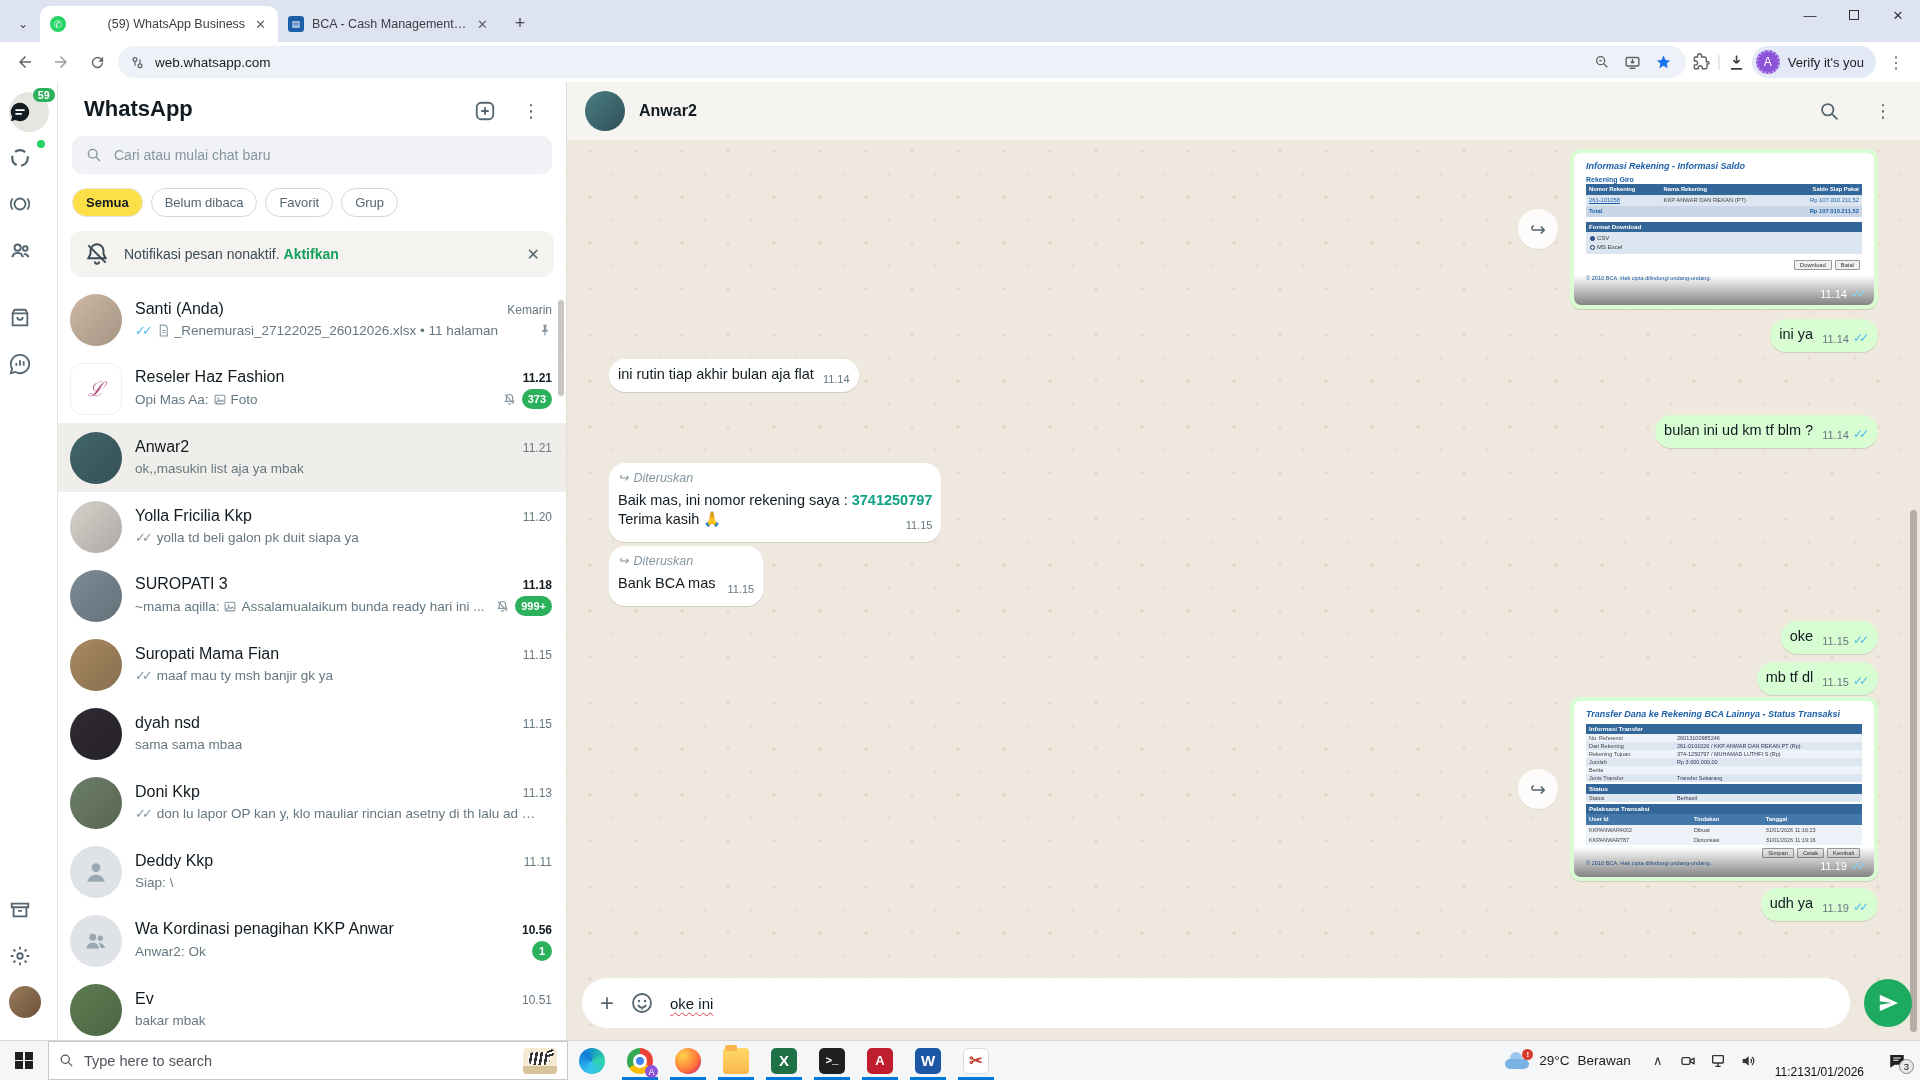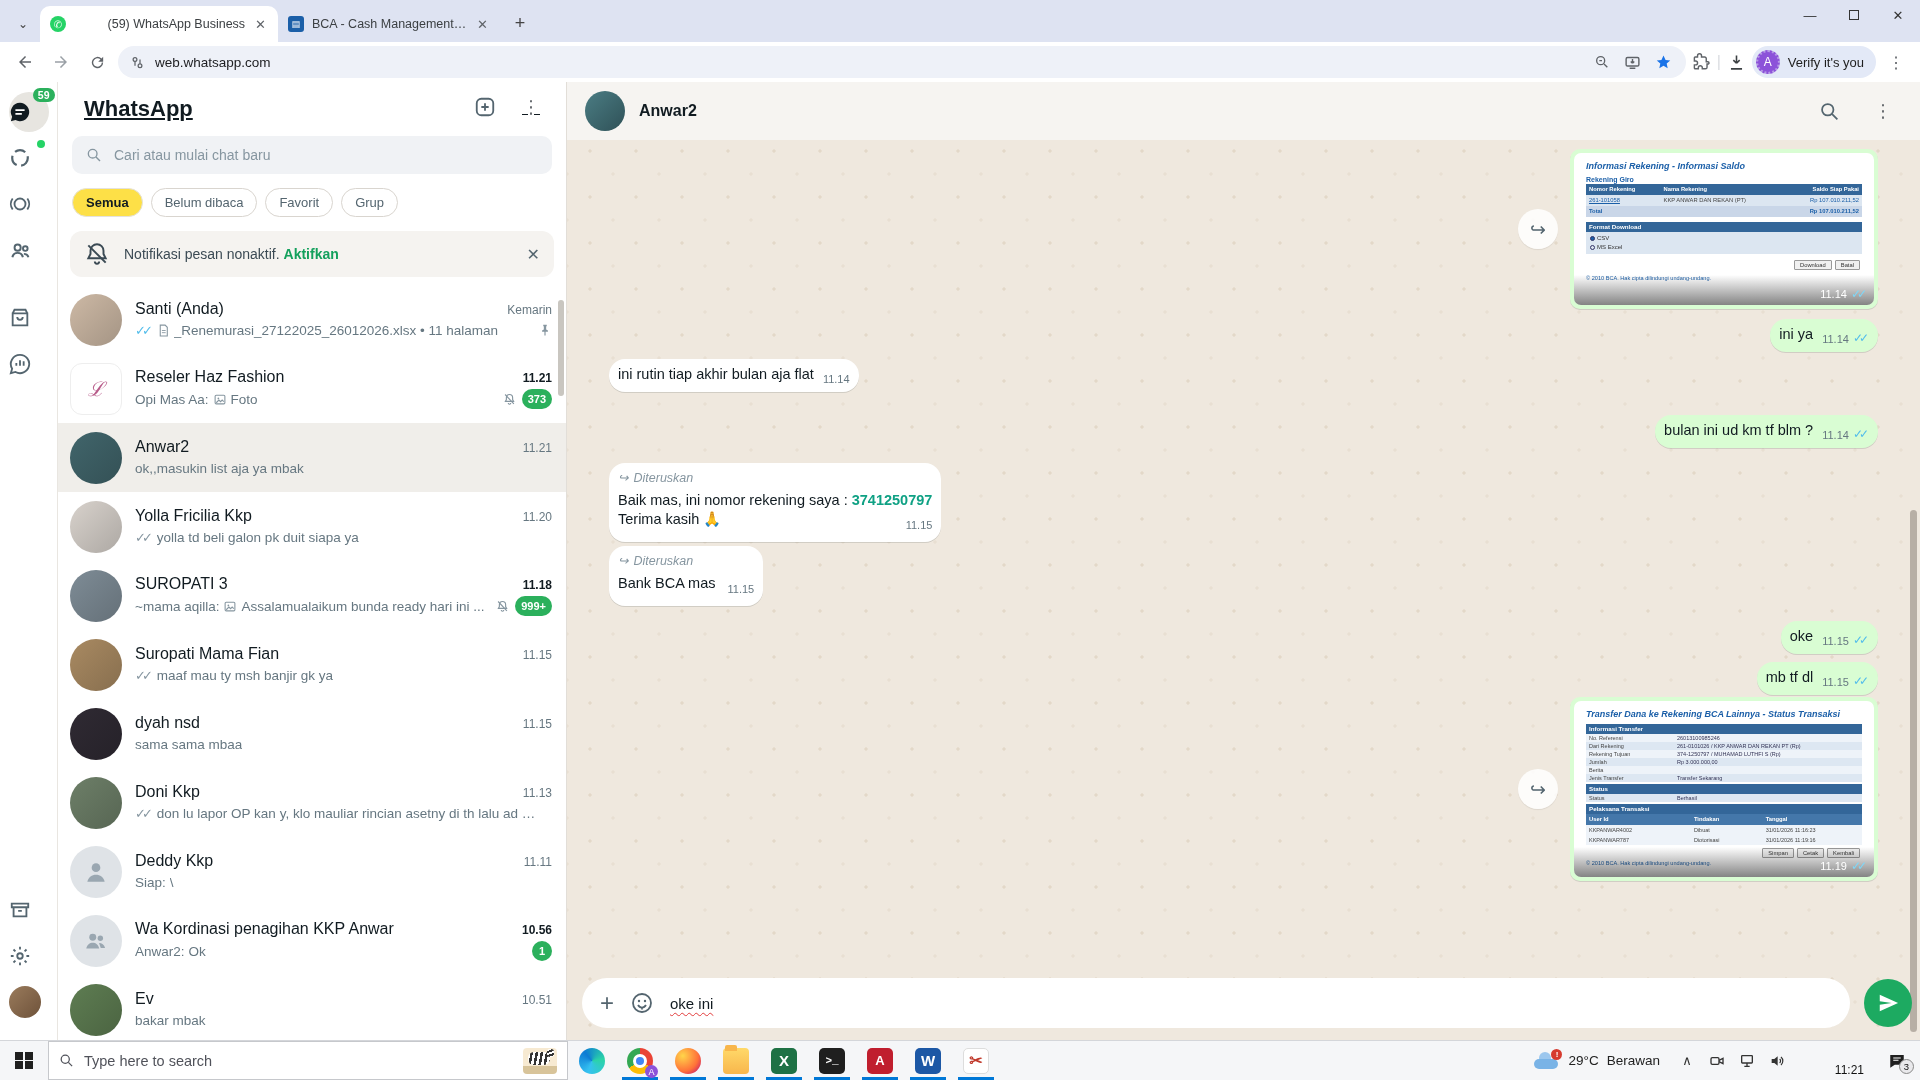--- a/index.html
+++ b/index.html
@@ -38,21 +38,21 @@
   .rail-item{width:40px;height:40px;border-radius:20px;display:flex;align-items:center;justify-content:flex-start;position:relative;margin-bottom:6px;color:#54656f;}
   .rail-item.active{background:#e7e5e0;color:#111b21;}
   .rail-gap{height:22px;}
   .rail-spacer{flex:1;}
   .rail-badge{position:absolute;top:-4px;right:-6px;background:#2bb05c;color:#fff;font-size:10.5px;font-weight:bold;border-radius:9px;padding:1px 5px;}
   .status-dot{position:absolute;top:2px;right:4px;width:8px;height:8px;border-radius:50%;background:#25d366;}
   .rail-avatar{width:32px;height:32px;border-radius:50%;background:linear-gradient(135deg,#9a7b5c,#6e523a);}
 
   
   .sidebar{width:509px;border-right:1px solid #e2ded8;display:flex;flex-direction:column;background:#fff;position:relative;}
-  .sb-head{display:flex;align-items:flex-start;padding:14px 20px 8px 26px;text-decoration:underline;}
+  .sb-head{display:flex;align-items:flex-end;padding:14px 20px 8px 26px;}
   .sb-title{font-size:22px;font-weight:bold;color:#111b21;flex:1;}
   .sb-head-ics{display:flex;gap:20px;color:#54656f;align-items:center;}
   .sb-search{margin:6px 14px;height:38px;background:#f0f2f5;border-radius:10px;display:flex;align-items:center;padding:16px 14px;gap:12px;color:#8696a0;font-size:14px;}
   .filters{display:flex;gap:8px;margin:8px 14px 6px;}
   .chipf{height:29px;display:flex;align-items:center;padding:0 13px;border-radius:15px;font-size:13px;color:#54656f;border:1px solid #d9d5cf;background:#fff;}
   .chipf.active{background:#fde047;border-color:#e4e2dd;color:#111b21;font-weight:bold;}
   .banner{margin:8px 12px;background:#f5f3f0;border-radius:12px;display:flex;align-items:center;padding:10px 14px;gap:14px;}
   .banner .btxt{flex:1;font-size:14px;color:#3b4a54;}
   .banner .act{color:#13a05c;font-weight:bold;}
   .banner .bx{color:#54656f;font-size:16px;}
@@ -161,21 +161,21 @@
   .ic-word{background:#1c57a5;}
   .ic-snip{background:#fff;border:1px solid #ddd;color:#c0392b;font-size:16px;}
   .tb-spacer{flex:1;}
   .tb-weather{display:flex;align-items:center;gap:8px;padding:0 10px;font-size:13.5px;color:#222;}
   .cloud{position:relative;width:26px;height:18px;}
   .cloud i{position:absolute;left:0;bottom:1px;width:24px;height:10px;border-radius:6px;background:#79b3e6;}
   .cloud u{position:absolute;left:5px;bottom:6px;width:12px;height:12px;border-radius:50%;background:#9cc7ee;}
   .cloud b{position:absolute;right:-2px;top:-3px;width:11px;height:11px;border-radius:50%;background:#d63b2f;color:#fff;font-size:8px;display:flex;align-items:center;justify-content:center;}
   .tb-tray{display:flex;align-items:center;gap:4px;padding:0 4px;color:#333;}
   .tray-i{width:26px;display:flex;align-items:center;justify-content:center;font-size:13px;}
-  .tb-clock{display:flex;flex-direction:column;align-items:flex-end;justify-content:center;padding:0 10px;font-size:12px;color:#111;line-height:1.35;margin-top:36px;}
+  .tb-clock{display:flex;flex-direction:row;align-items:flex-end;justify-content:center;padding:0 10px;font-size:12px;color:#111;line-height:1.35;margin-top:36px;}
   .tb-notif{width:46px;display:flex;align-items:center;justify-content:center;position:relative;}
   .notif-badge{position:absolute;right:6px;bottom:6px;width:15px;height:15px;border-radius:50%;background:#e9e9ec;border:1px solid #888;font-size:9.5px;display:flex;align-items:center;justify-content:center;color:#111;}
 </style>
 </head>
 <body>
 
 <div class="stage">
 
   <div class="tabbar">
     <div class="tab-chevron">⌄</div>
@@ -725,20 +725,23 @@
                   </div>
                   <div class="fade"></div>
                   <div class="img-time">
                     <span>11.19</span>
                     <span class="mticks">✓✓</span>
                   </div>
                 </div>
               </div>
             </div>
           </div>
+          <div class="mrow out" style="margin-top: 7px;">
+            <div class="bubble out"><span>udh ya</span><span class="mtime">11.19</span><span class="mticks">✓✓</span></div>
+          </div>
         </div>
       <div class="ch-scroll"></div>
 
       <div class="composer">
         <span class="plus">+</span>
         <svg width="24" height="24" viewBox="0 0 24 24">
             <circle cx="12" cy="12" r="9" fill="none" stroke="#54656f" stroke-width="1.8"></circle>
             <circle cx="9" cy="10" r="1.2" fill="#54656f"></circle>
             <circle cx="15" cy="10" r="1.2" fill="#54656f"></circle>
             <path d="M8 14c1 1.8 2.4 2.6 4 2.6s3-.8 4-2.6M12 16.6v2" fill="none" stroke="#54656f" stroke-width="1.8"></path>

